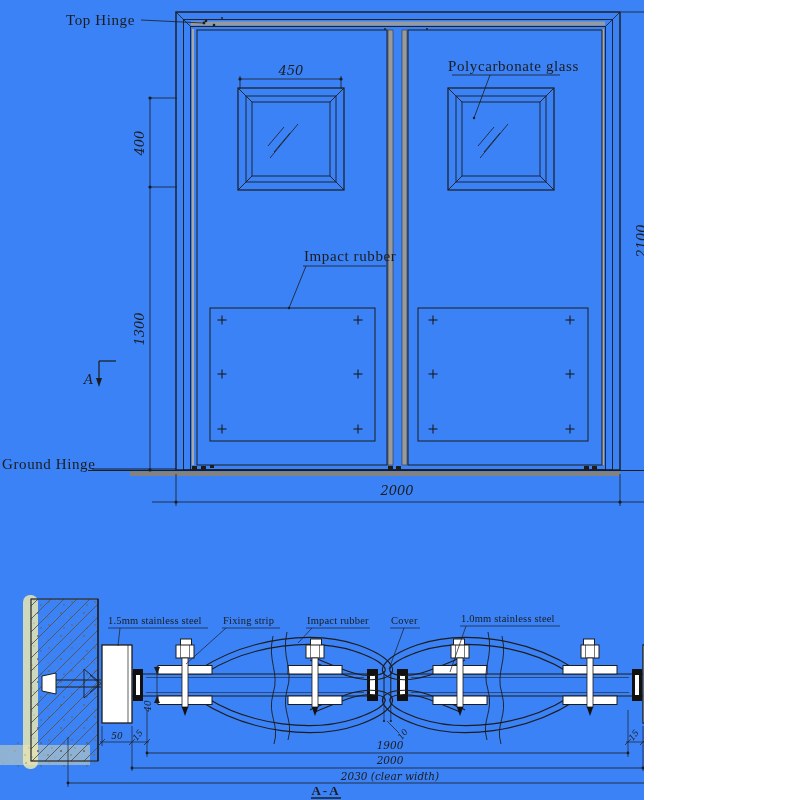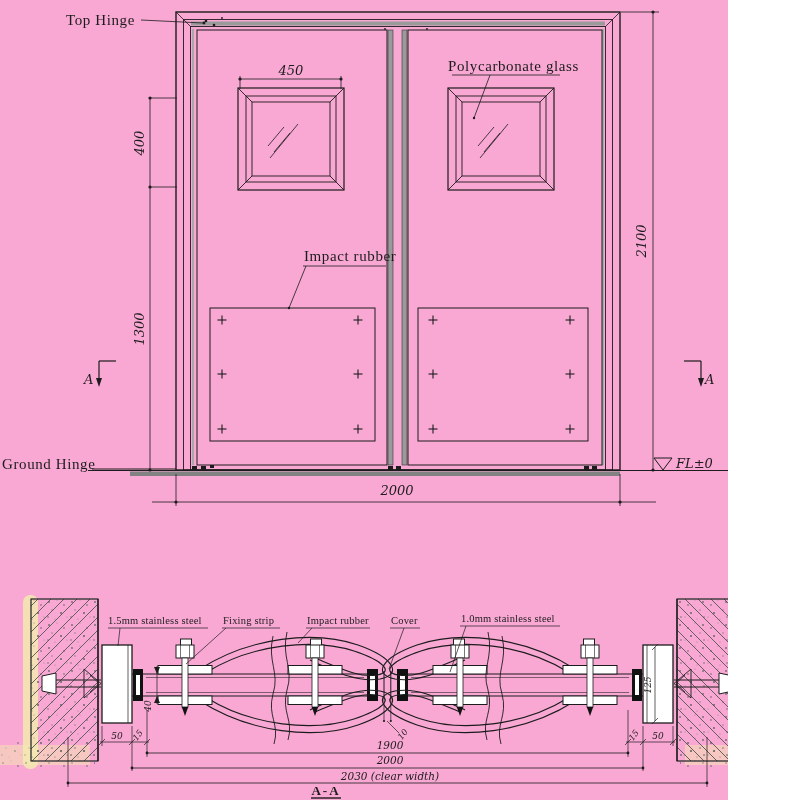--- a/index.html
+++ b/index.html
@@ -1,16 +1,16 @@
 <!DOCTYPE html>
 <html><head>
 <meta charset="utf-8">
 <style>
   html,body{margin:0;padding:0;background:#ffffff;}
-  .sheet{position:relative;width:728px;height:800px;background:#f9a8d4;overflow:hidden;}
+  .sheet{position:relative;width:644px;height:800px;background:#3b82f6;overflow:hidden;}
   svg{display:block;}
   text{fill:#1c1c1c;stroke:none;}
   .lbl{font-family:"Liberation Serif",serif;font-size:15px;letter-spacing:.6px;}
   .lbl-s{font-family:"Liberation Serif",serif;font-size:10.5px;letter-spacing:.2px;}
   .dim{font-family:"DejaVu Serif",serif;font-style:italic;font-size:13px;}
   .dim-s{font-family:"DejaVu Serif",serif;font-style:italic;font-size:9px;}
   .dim-xs{font-family:"DejaVu Serif",serif;font-style:italic;font-size:8.5px;}
   .dim-m{font-family:"DejaVu Serif",serif;font-style:italic;font-size:10.5px;}
   .aa{font-family:"Liberation Serif",serif;font-size:13px;font-weight:bold;letter-spacing:2px;}
 </style>

